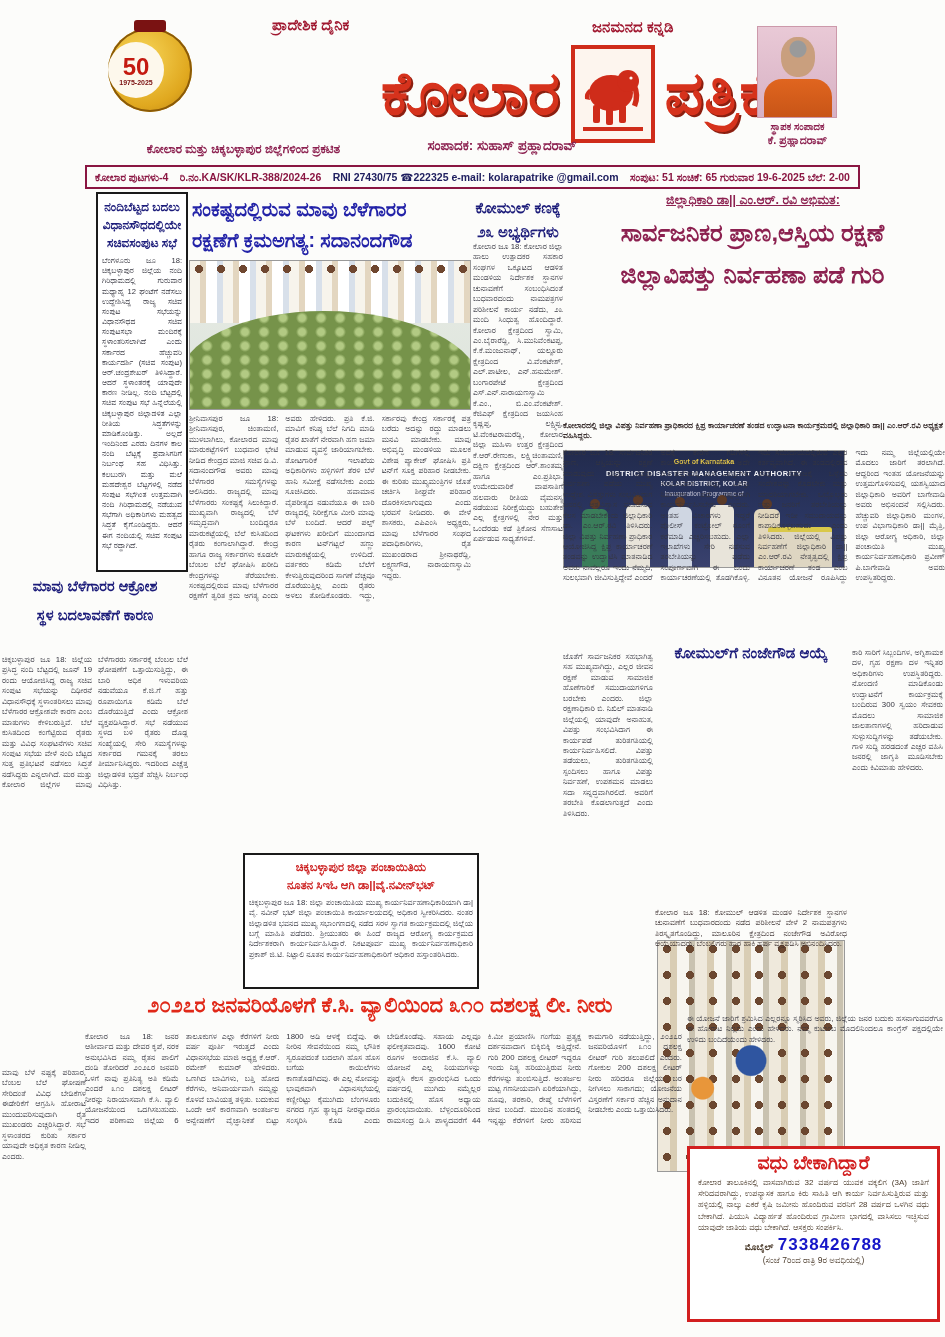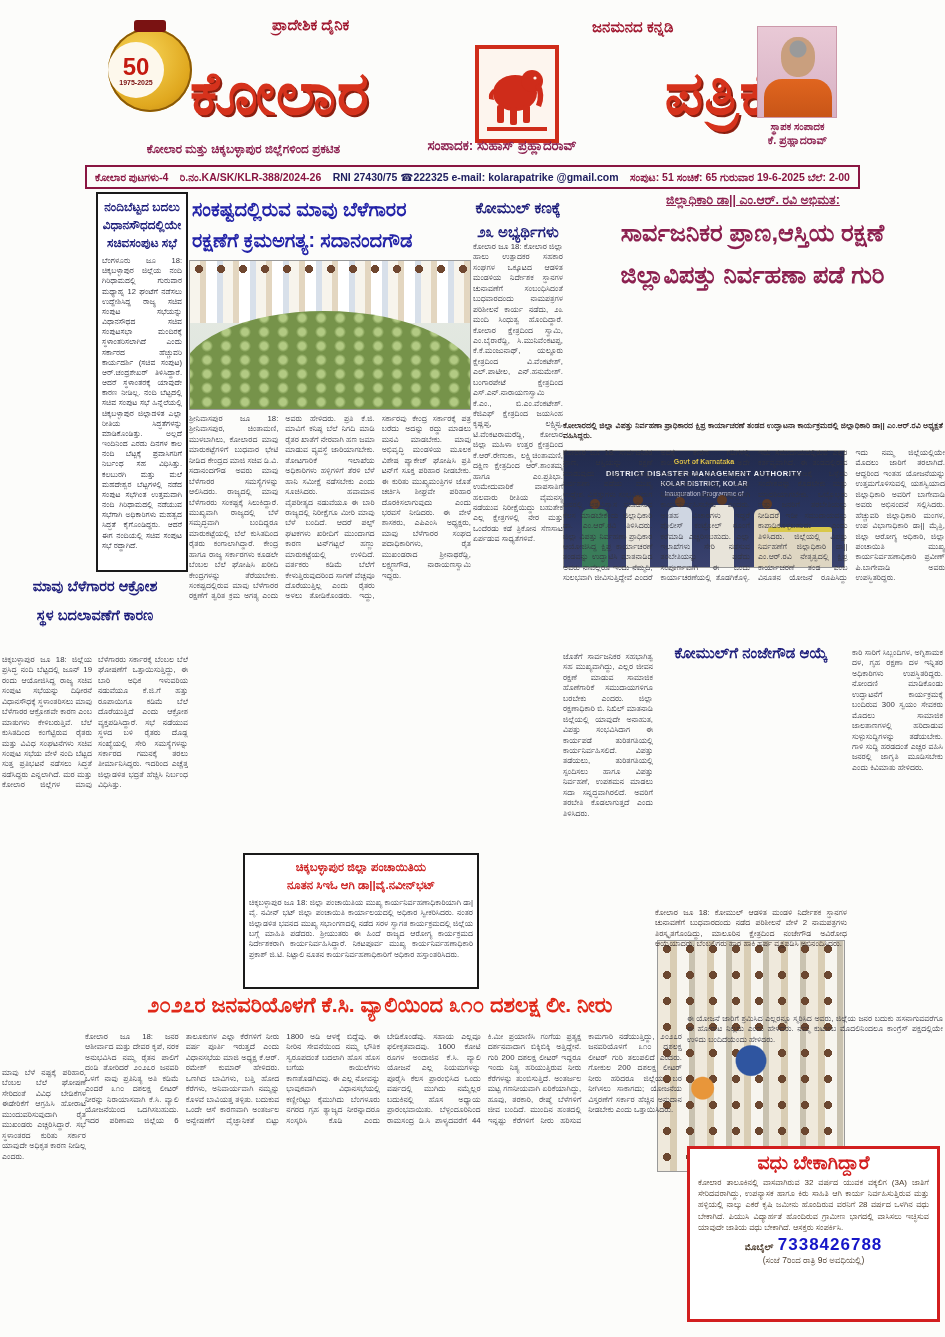--- a/index.html
+++ b/index.html
@@ -2,21 +2,21 @@
 <html><head>
 <meta charset="utf-8">
 <style>
   html,body{margin:0;padding:0;background:#888;}
   *{box-sizing:border-box;}
   #page{position:relative;width:945px;height:1337px;margin:0 auto;background:#fcfcfa;
         font-family:"Liberation Sans","DejaVu Sans",sans-serif;overflow:hidden;}
   .abs{position:absolute;}
   
   .tagline{color:#a01830;font-weight:bold;font-size:15px;}
-  .title-row{display:flex;align-items:center;justify-content:space-between;gap:10px;}
+  .title-row{display:flex;align-items:center;justify-content:flex-end;gap:10px;}
   .title-word{font-size:60px;font-weight:bold;color:#d6321c;line-height:1.0;
               text-shadow:2px 2px 0 #8c1f10;letter-spacing:1px;white-space:nowrap;}
   .emblem-box{width:84px;height:98px;border:4px solid #cf2c1a;background:#fdf5ee;
               display:flex;align-items:center;justify-content:center;}
   .editor-line{color:#8c2150;font-weight:bold;font-size:13.5px;text-align:center;}
   .pubfrom{color:#8c2150;font-weight:bold;font-size:12px;text-align:right;}
   .founder-label{color:#8c2150;font-weight:bold;font-size:10px;text-align:center;}
   .founder-name{color:#8c2150;font-weight:bold;font-size:11px;text-align:center;}
   .founder-photo{width:80px;height:92px;background:linear-gradient(180deg,#e9c9d6,#d7b1c4);
                  border:1px solid #c9a; position:relative;overflow:hidden;}

